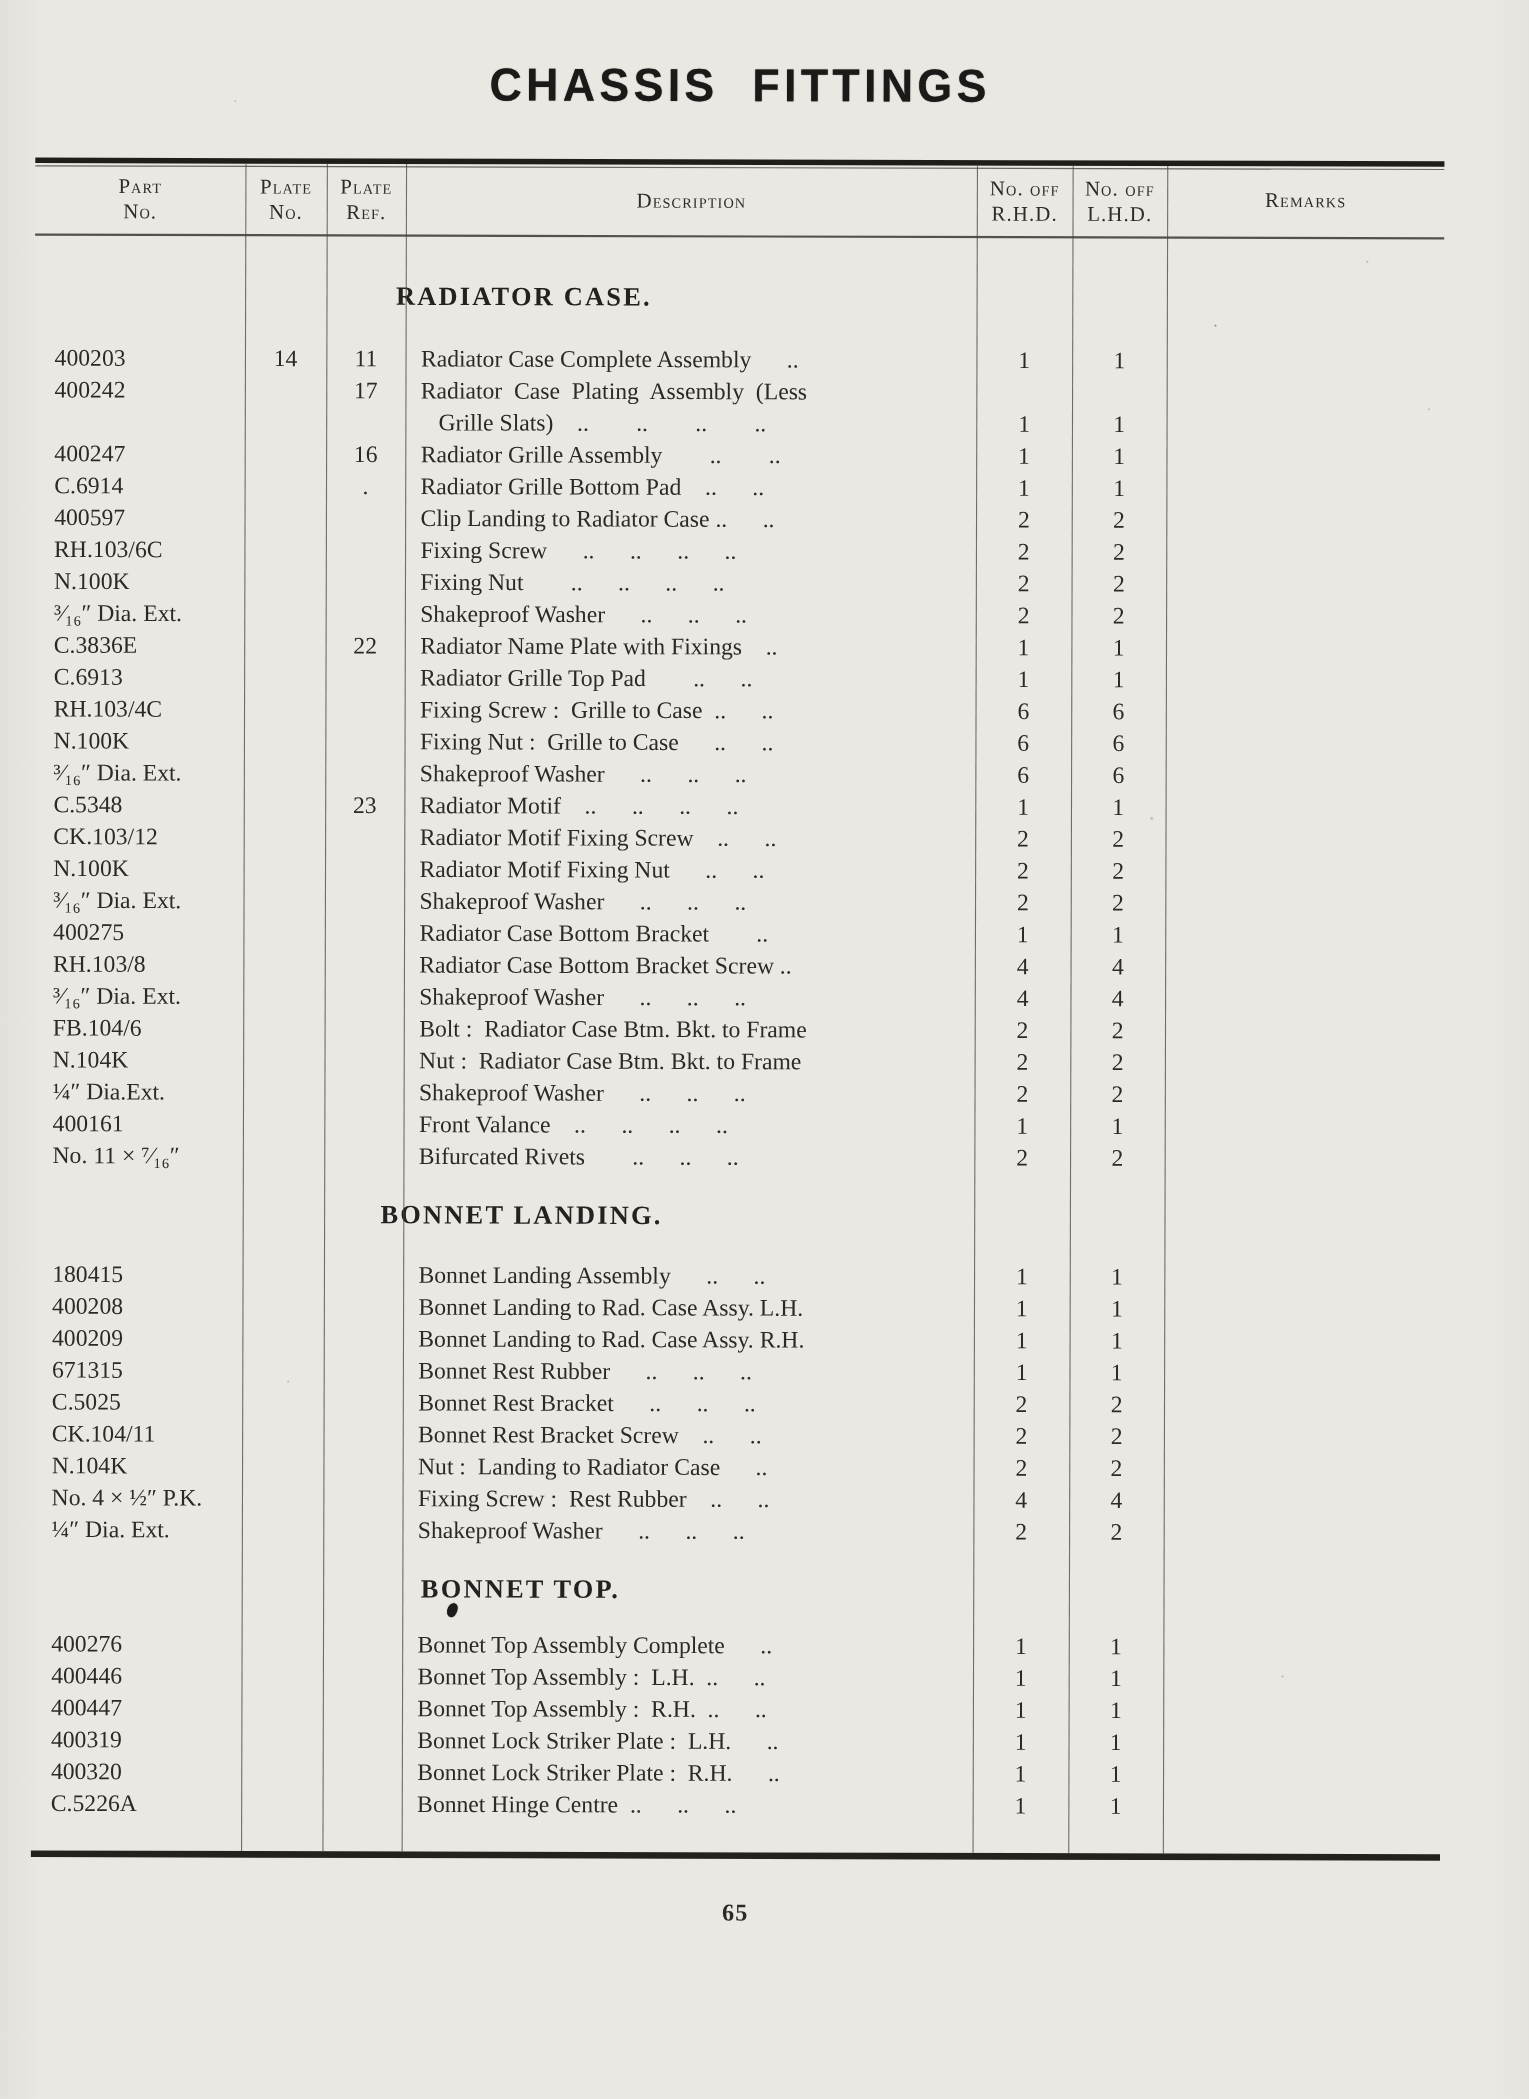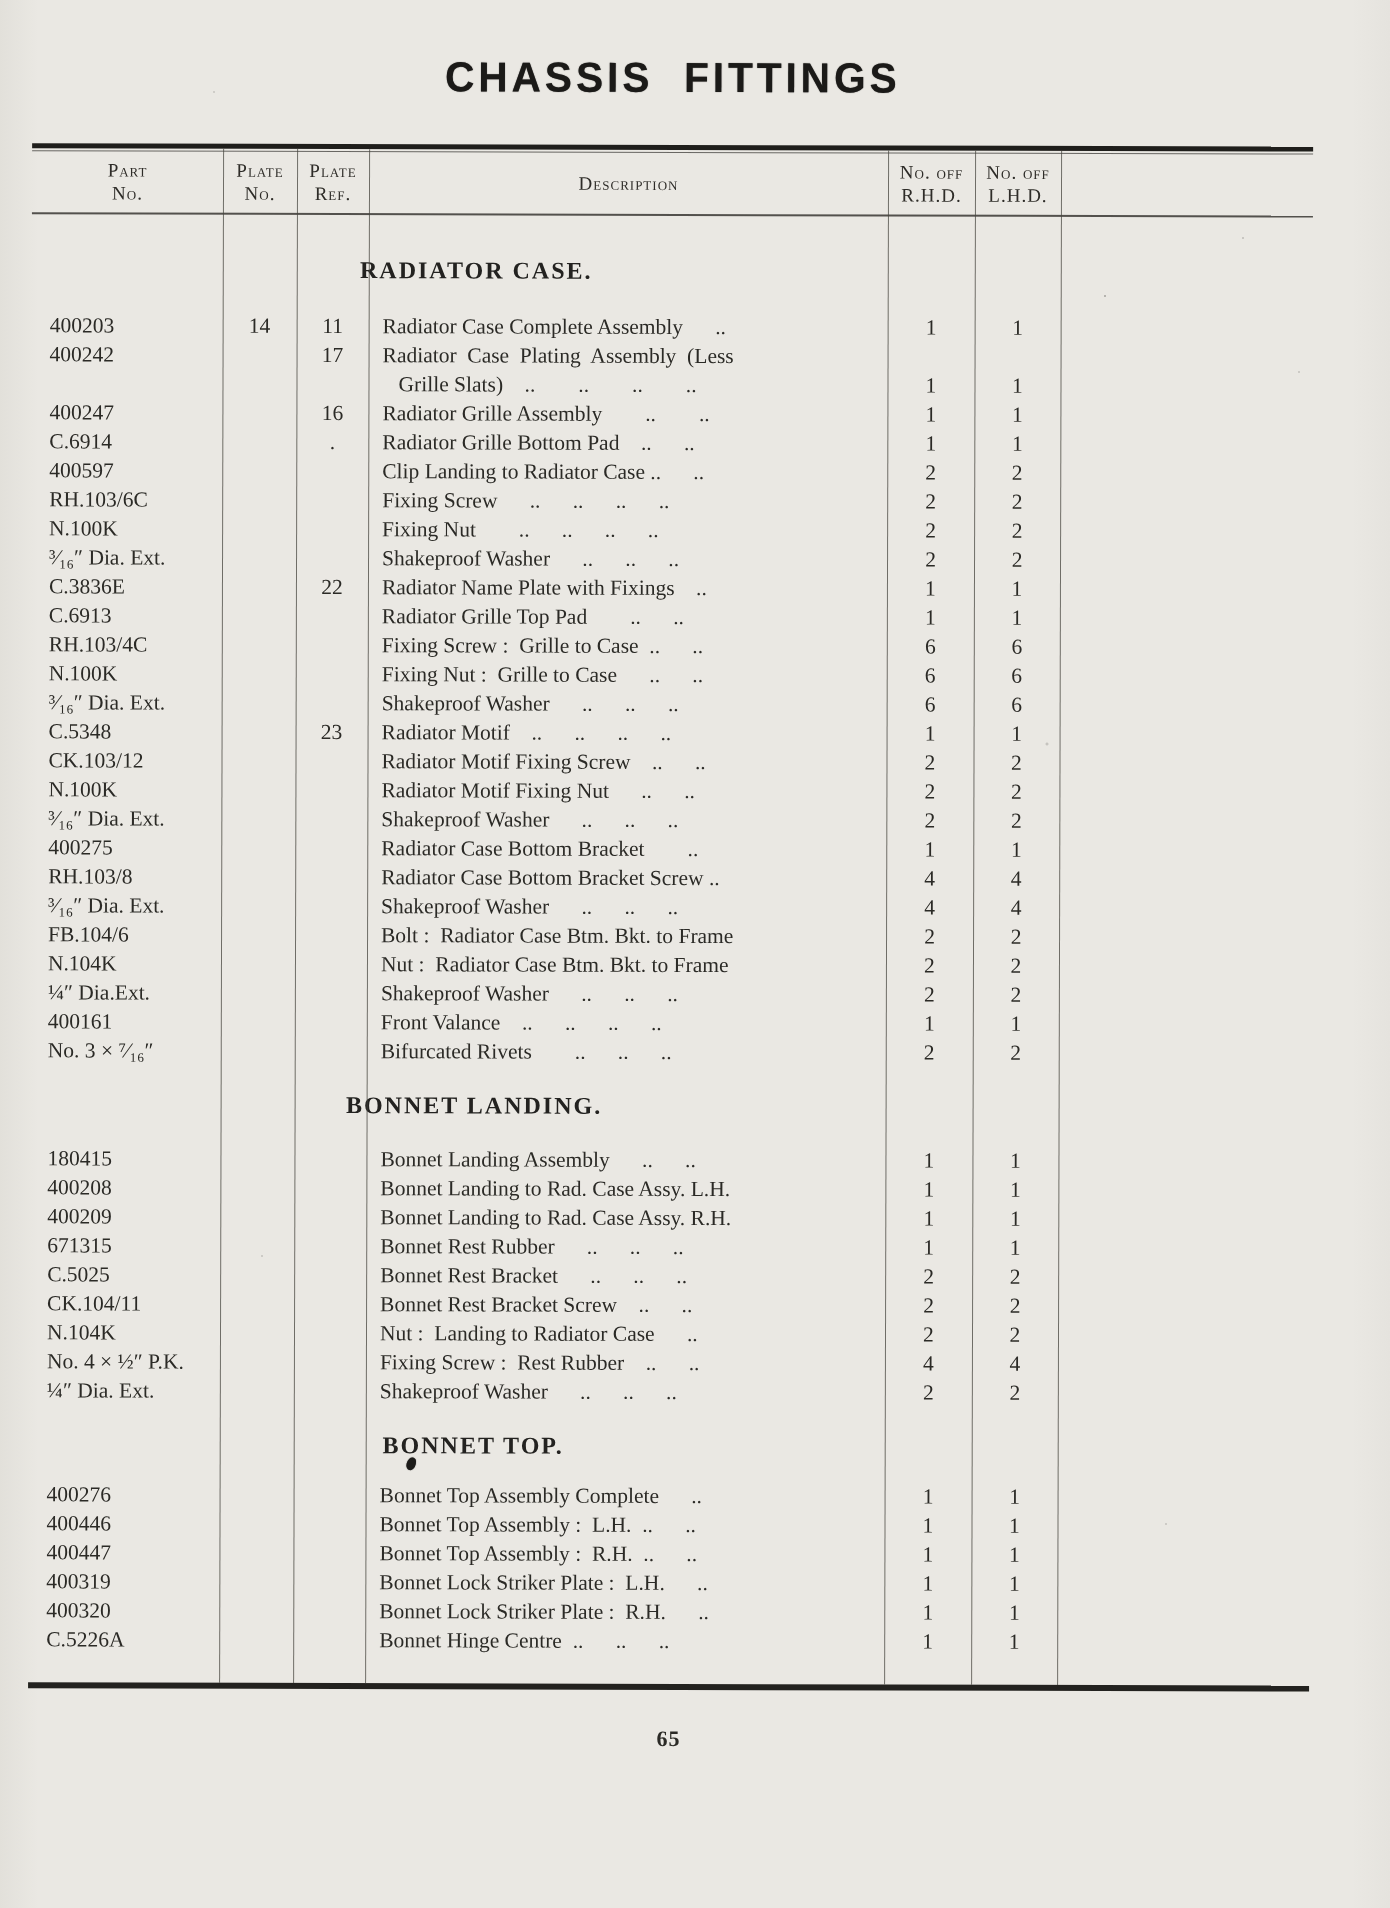--- a/index.html
+++ b/index.html
@@ -104,20 +104,21 @@
 No.</div>
       <div class="hcell">Plate
 No.</div>
       <div class="hcell">Plate
 Ref.</div>
       <div class="hcell desc-h">Description</div>
       <div class="hcell">No. off
 R.H.D.</div>
       <div class="hcell">No. off
 L.H.D.</div>
+      <div class="hcell remarks-h">Remarks</div>
     </div>
 
     <div class="tbody">
         <div class="section">
           <div class="section-heading">RADIATOR CASE.</div>
           <div class="trow">
             <div class="cell part">400203</div>
             <div class="cell pno">14</div>
             <div class="cell pref">11</div>
             <div class="cell desc">Radiator Case Complete Assembly      ..</div>
@@ -327,21 +328,21 @@
           <div class="trow">
             <div class="cell part">400161</div>
             <div class="cell pno"></div>
             <div class="cell pref"></div>
             <div class="cell desc">Front Valance    ..      ..      ..      ..</div>
             <div class="cell qty qr">1</div>
             <div class="cell qty ql">1</div>
             <div class="cell remarks"></div>
           </div>
           <div class="trow">
-            <div class="cell part">No. 3 × ⁷⁄₁₆″</div>
+            <div class="cell part">No. 11 × ⁷⁄₁₆″</div>
             <div class="cell pno"></div>
             <div class="cell pref"></div>
             <div class="cell desc">Bifurcated Rivets        ..      ..      ..</div>
             <div class="cell qty qr">2</div>
             <div class="cell qty ql">2</div>
             <div class="cell remarks"></div>
           </div>
         </div>
         <div class="section">
           <div class="section-heading">BONNET LANDING.</div>

